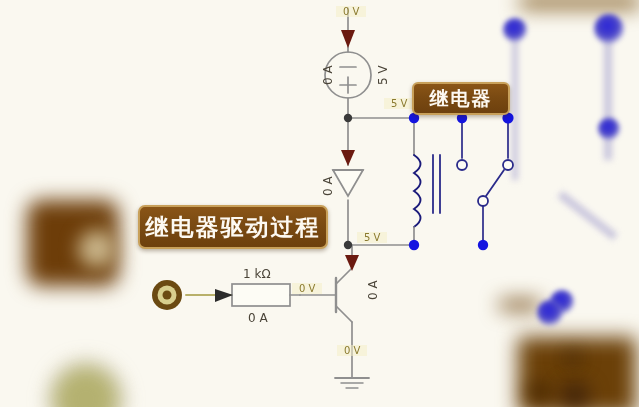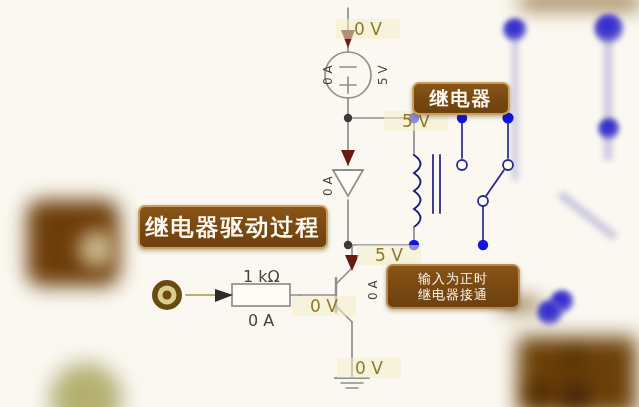--- a/index.html
+++ b/index.html
@@ -74,20 +74,21 @@
     width: 186px; height: 40px;
     font-size: 23px;
     font-weight: 700;
     border-radius: 7px;
   }
   #callout-relay {
     left: 412px; top: 82px;
     width: 94px; height: 29px;
     font-size: 19px;
     font-weight: 700;
+    border-radius: 6px;
   }
   #callout-note {
     left: 386px; top: 264px;
     width: 130px; height: 41px;
     font-size: 13px;
     letter-spacing: 1px;
     border-color: #b08c50;
   }
   .note-line { display: block; }
 
@@ -95,35 +96,34 @@
   .ann {
     position: absolute;
     font-family: "DejaVu Sans", "Liberation Sans", sans-serif;
     font-size: 12px;
     color: #6f6033;
     white-space: nowrap;
   }
   .ann-volt {
     color: #8a7a2e;
     background: rgba(244,238,200,0.55);
-    padding: 0 18px;
-    font-size: 17px;
-    margin-top: 13px;
+    padding: 0 7px;
+    font-size: 10px;
   }
   .ann-amp {
     color: #4a4438;
     font-size: 12px;
   }
   .rot {
     transform-origin: 0 0;
     transform: rotate(-90deg);
   }
   .ann-res {
     color: #4a4438;
-    font-size: 16px;
+    font-size: 12px;
   }
 </style>
 </head>
 <body>
 
 <div id="stage">
 
   <div class="bg-layer">
 
     <div class="blob-rect" style="left:27px; top:200px; width:92px; height:86px; background:#6d3d09; border-radius:14px;"></div>
@@ -265,18 +265,14 @@
   <div class="ann ann-volt" style="left:292px; top:283px;">0 V</div>
 
   <div class="ann ann-amp rot" style="left:366px; top:300px;">0 A</div>
 
   <div class="ann ann-volt" style="left:337px; top:345px;">0 V</div>
 
   <div class="callout" id="callout-drive">继电器驱动过程</div>
 
   <div class="callout" id="callout-relay">继电器</div>
 
-  <div class="callout" id="callout-note">
-    <span class="note-line">输入为正时</span>
-    <span class="note-line">继电器接通</span>
-  </div>
 
 </div>
 
 </body></html>

